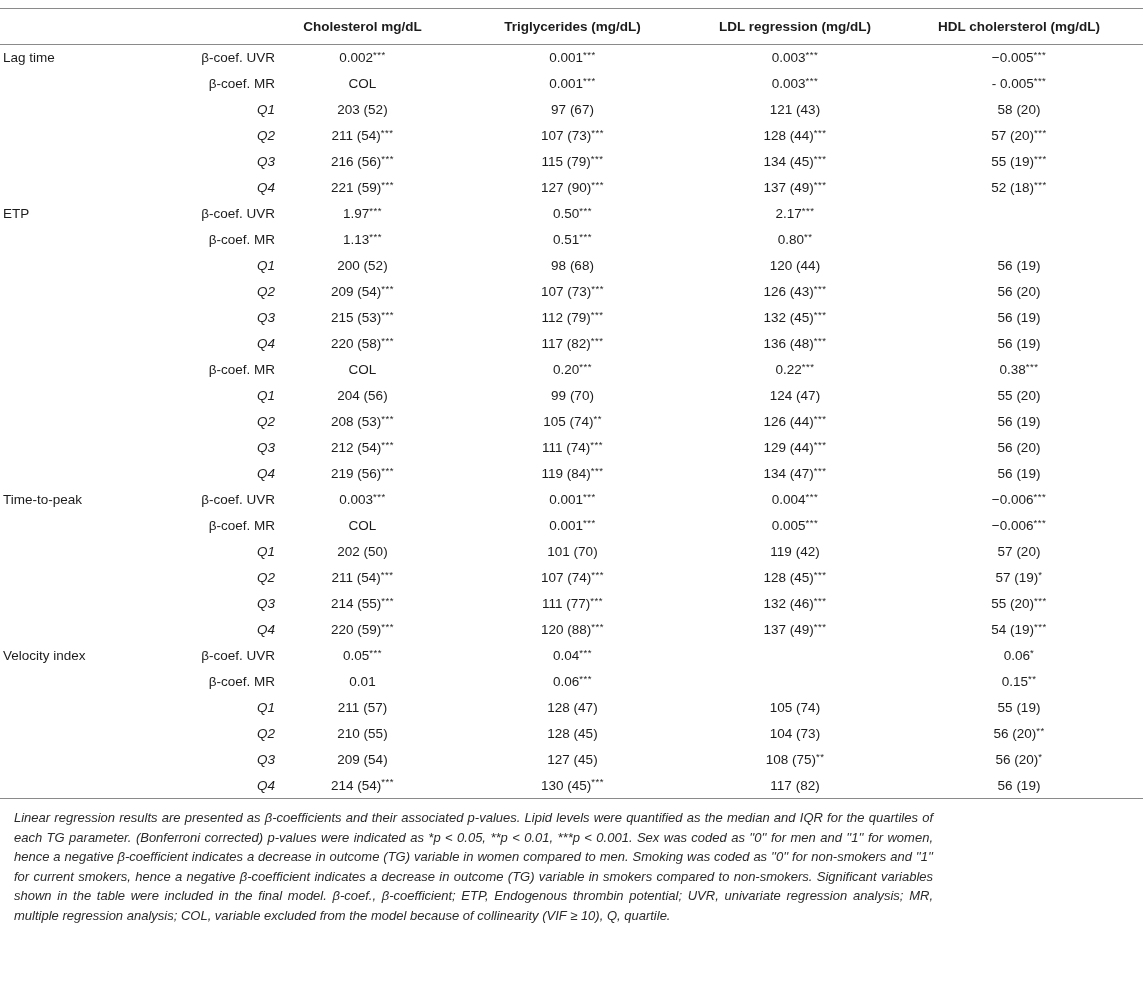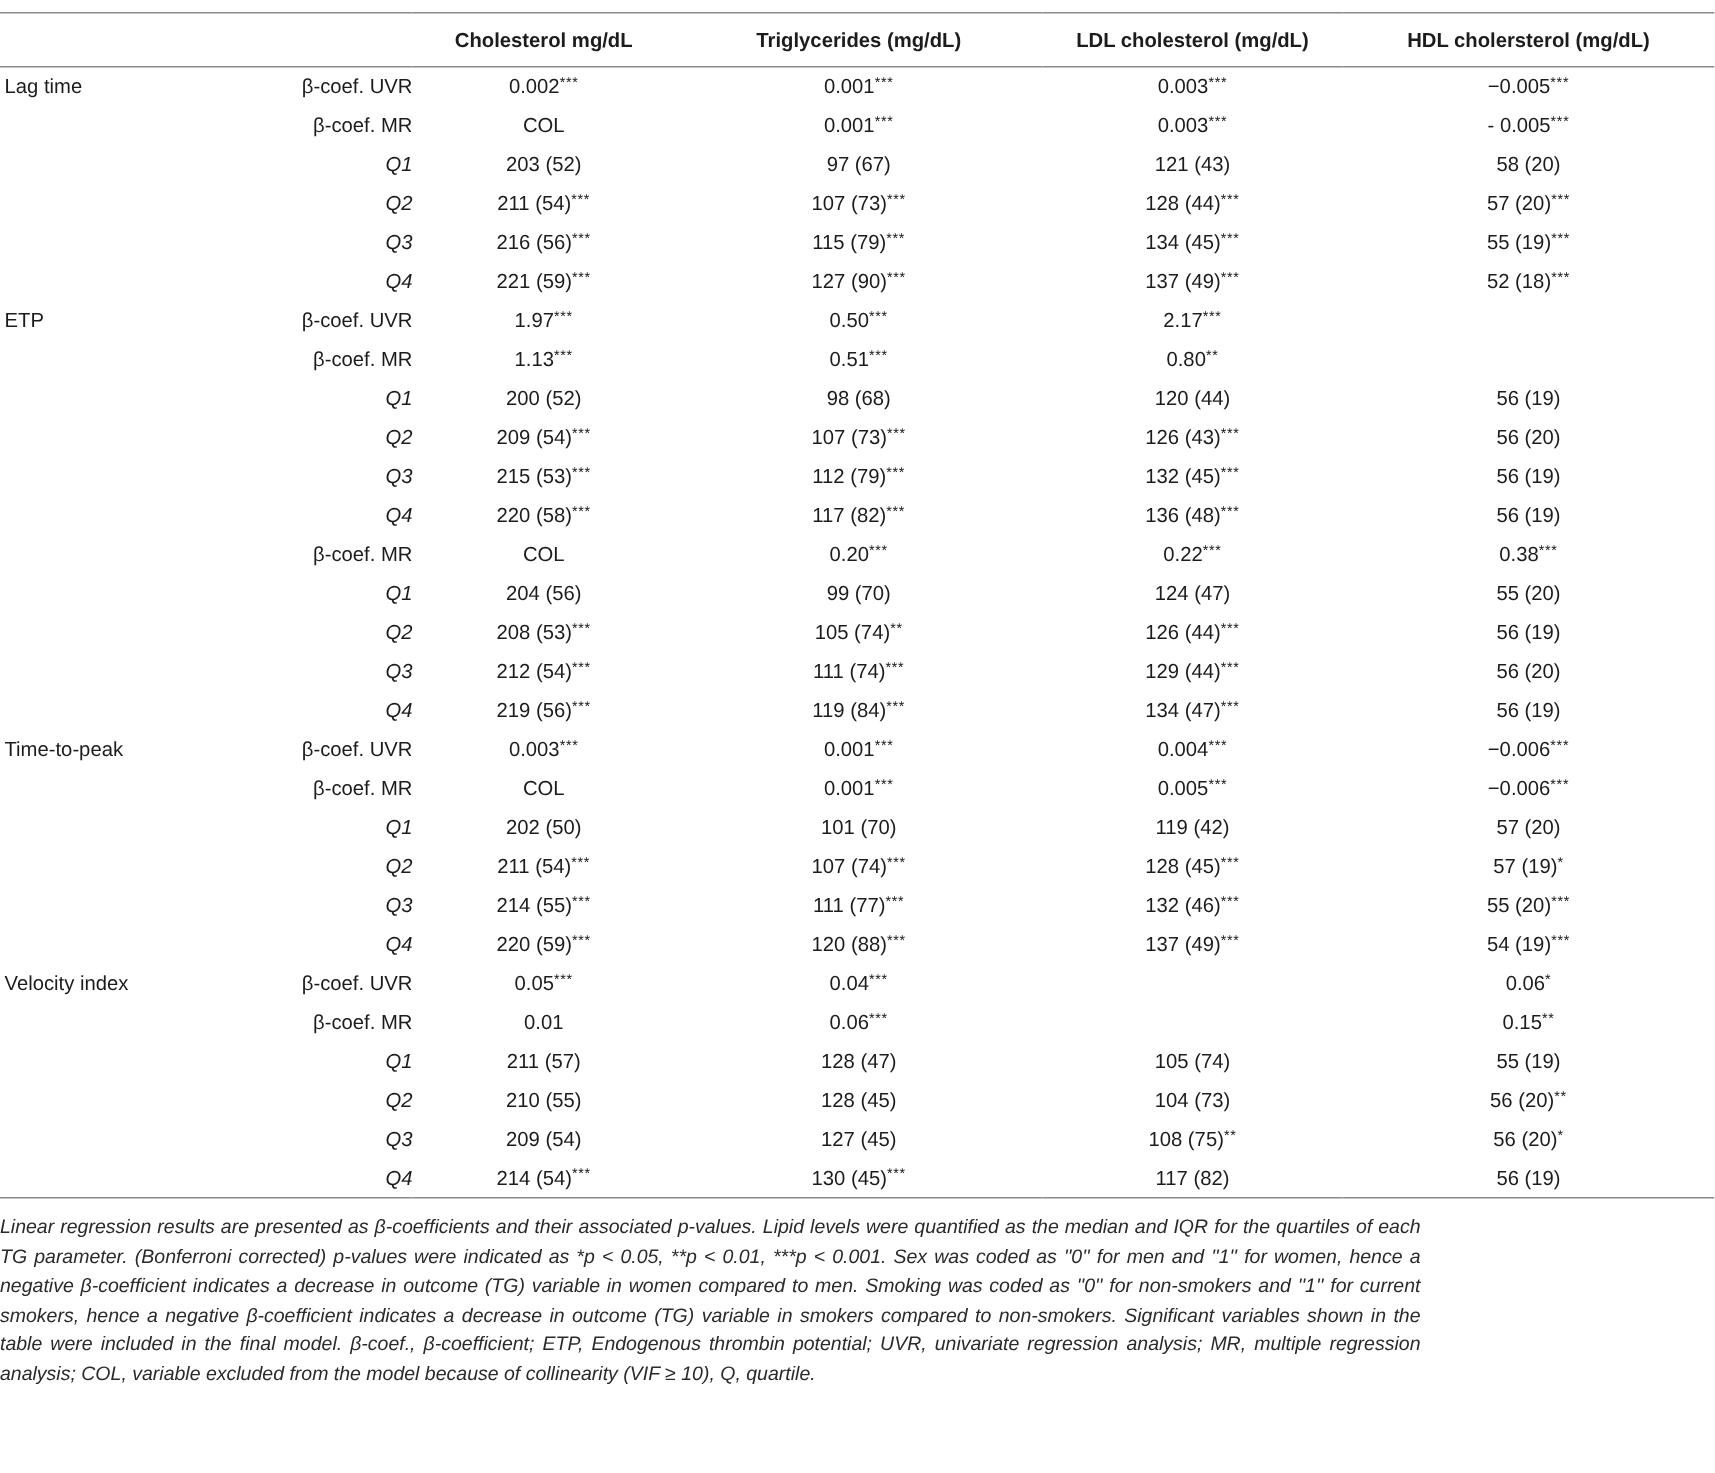--- a/index.html
+++ b/index.html
@@ -41,21 +41,21 @@
   td.value-cell  { text-align: center; }
   sup.stars {
     font-size: 9.5px;
     vertical-align: baseline;
     position: relative;
     top: -4.5px;
     letter-spacing: 0.5px;
   }
   .footnote {
     margin-top: 9px;
-    padding: 0 0;
+    padding: 0 14px;
     font-size: 13px;
     font-style: italic;
     line-height: 19.6px;
     text-align: justify;
     color: #2a2a2a;
   }
 </style>
 </head>
 <body>
 
@@ -68,21 +68,21 @@
       <col style="width:245px">
       <col style="width:200px">
       <col style="width:248px">
     </colgroup>
     <thead>
       <tr>
         <th></th>
         <th></th>
         <th>Cholesterol mg/dL</th>
         <th>Triglycerides (mg/dL)</th>
-        <th>LDL cholesterol (mg/dL)</th>
+        <th>LDL regression (mg/dL)</th>
         <th>HDL cholersterol (mg/dL)</th>
       </tr>
     </thead>
     <tbody>
         <tr>
           <td class="group-cell">Lag time</td>
           <td class="label-cell">β-coef. UVR</td>
           <td class="value-cell">0.002<sup class="stars">***</sup></td>
           <td class="value-cell">0.001<sup class="stars">***</sup></td>
           <td class="value-cell">0.003<sup class="stars">***</sup></td>

